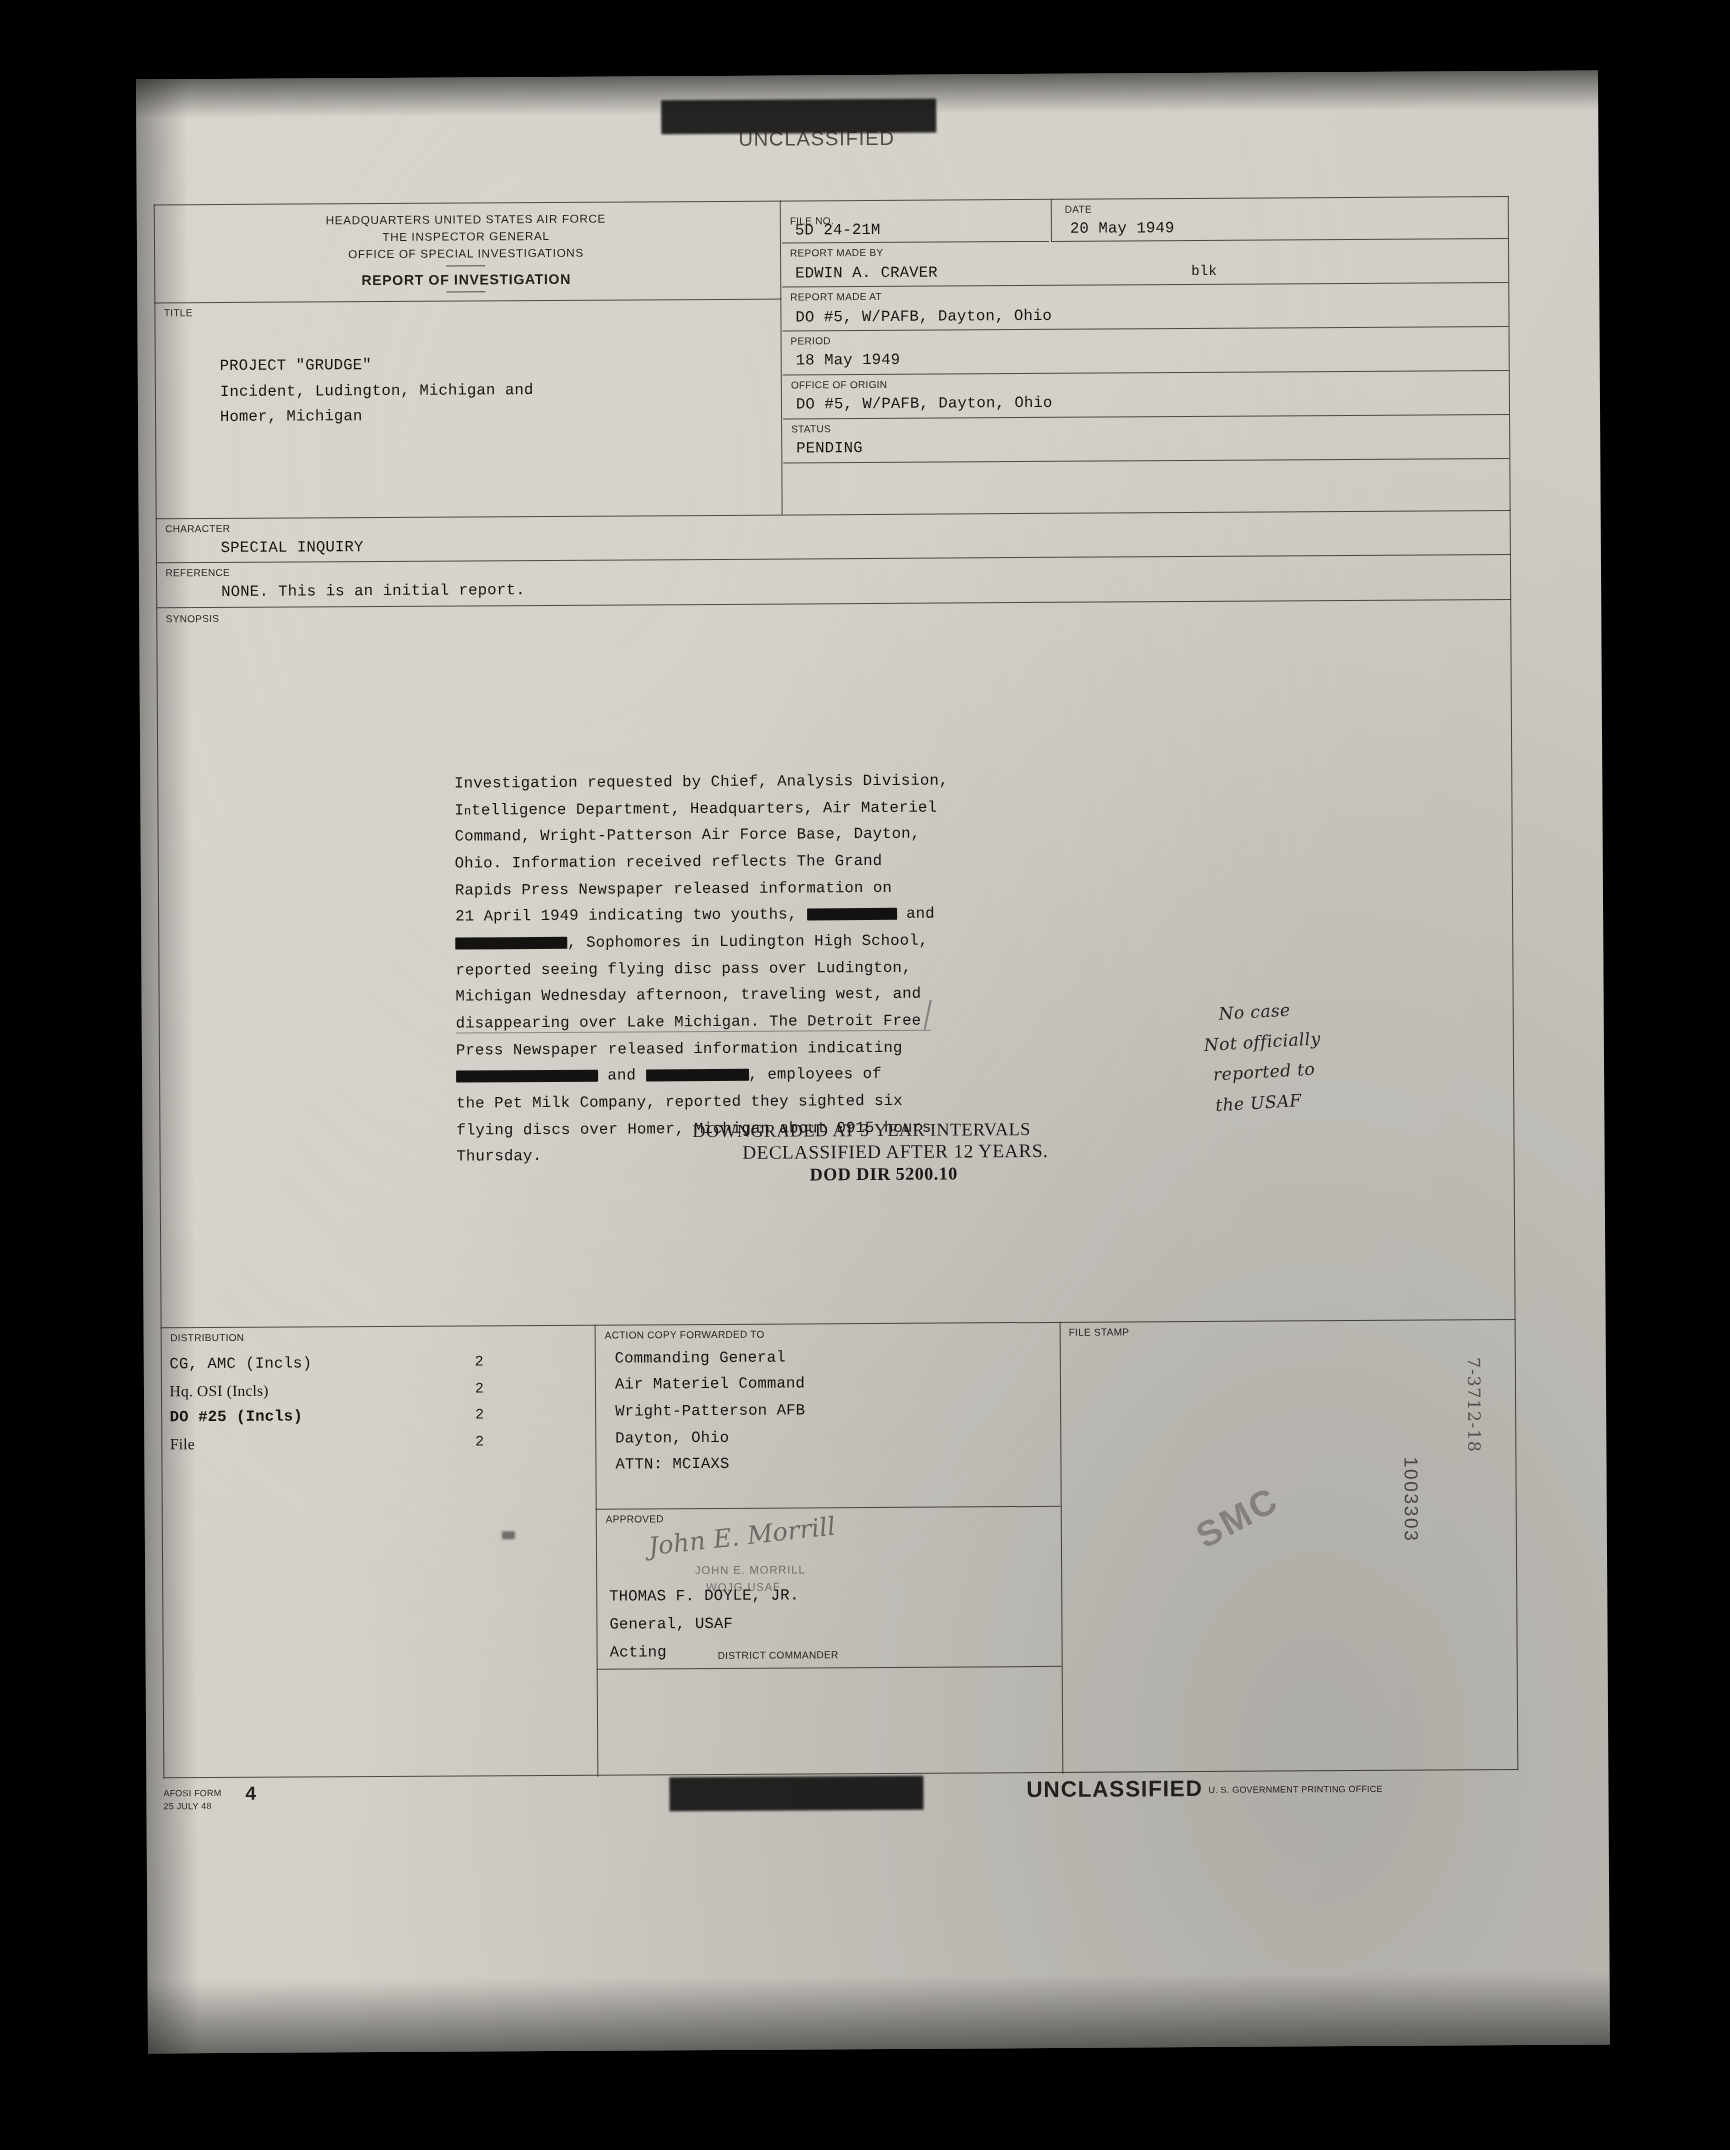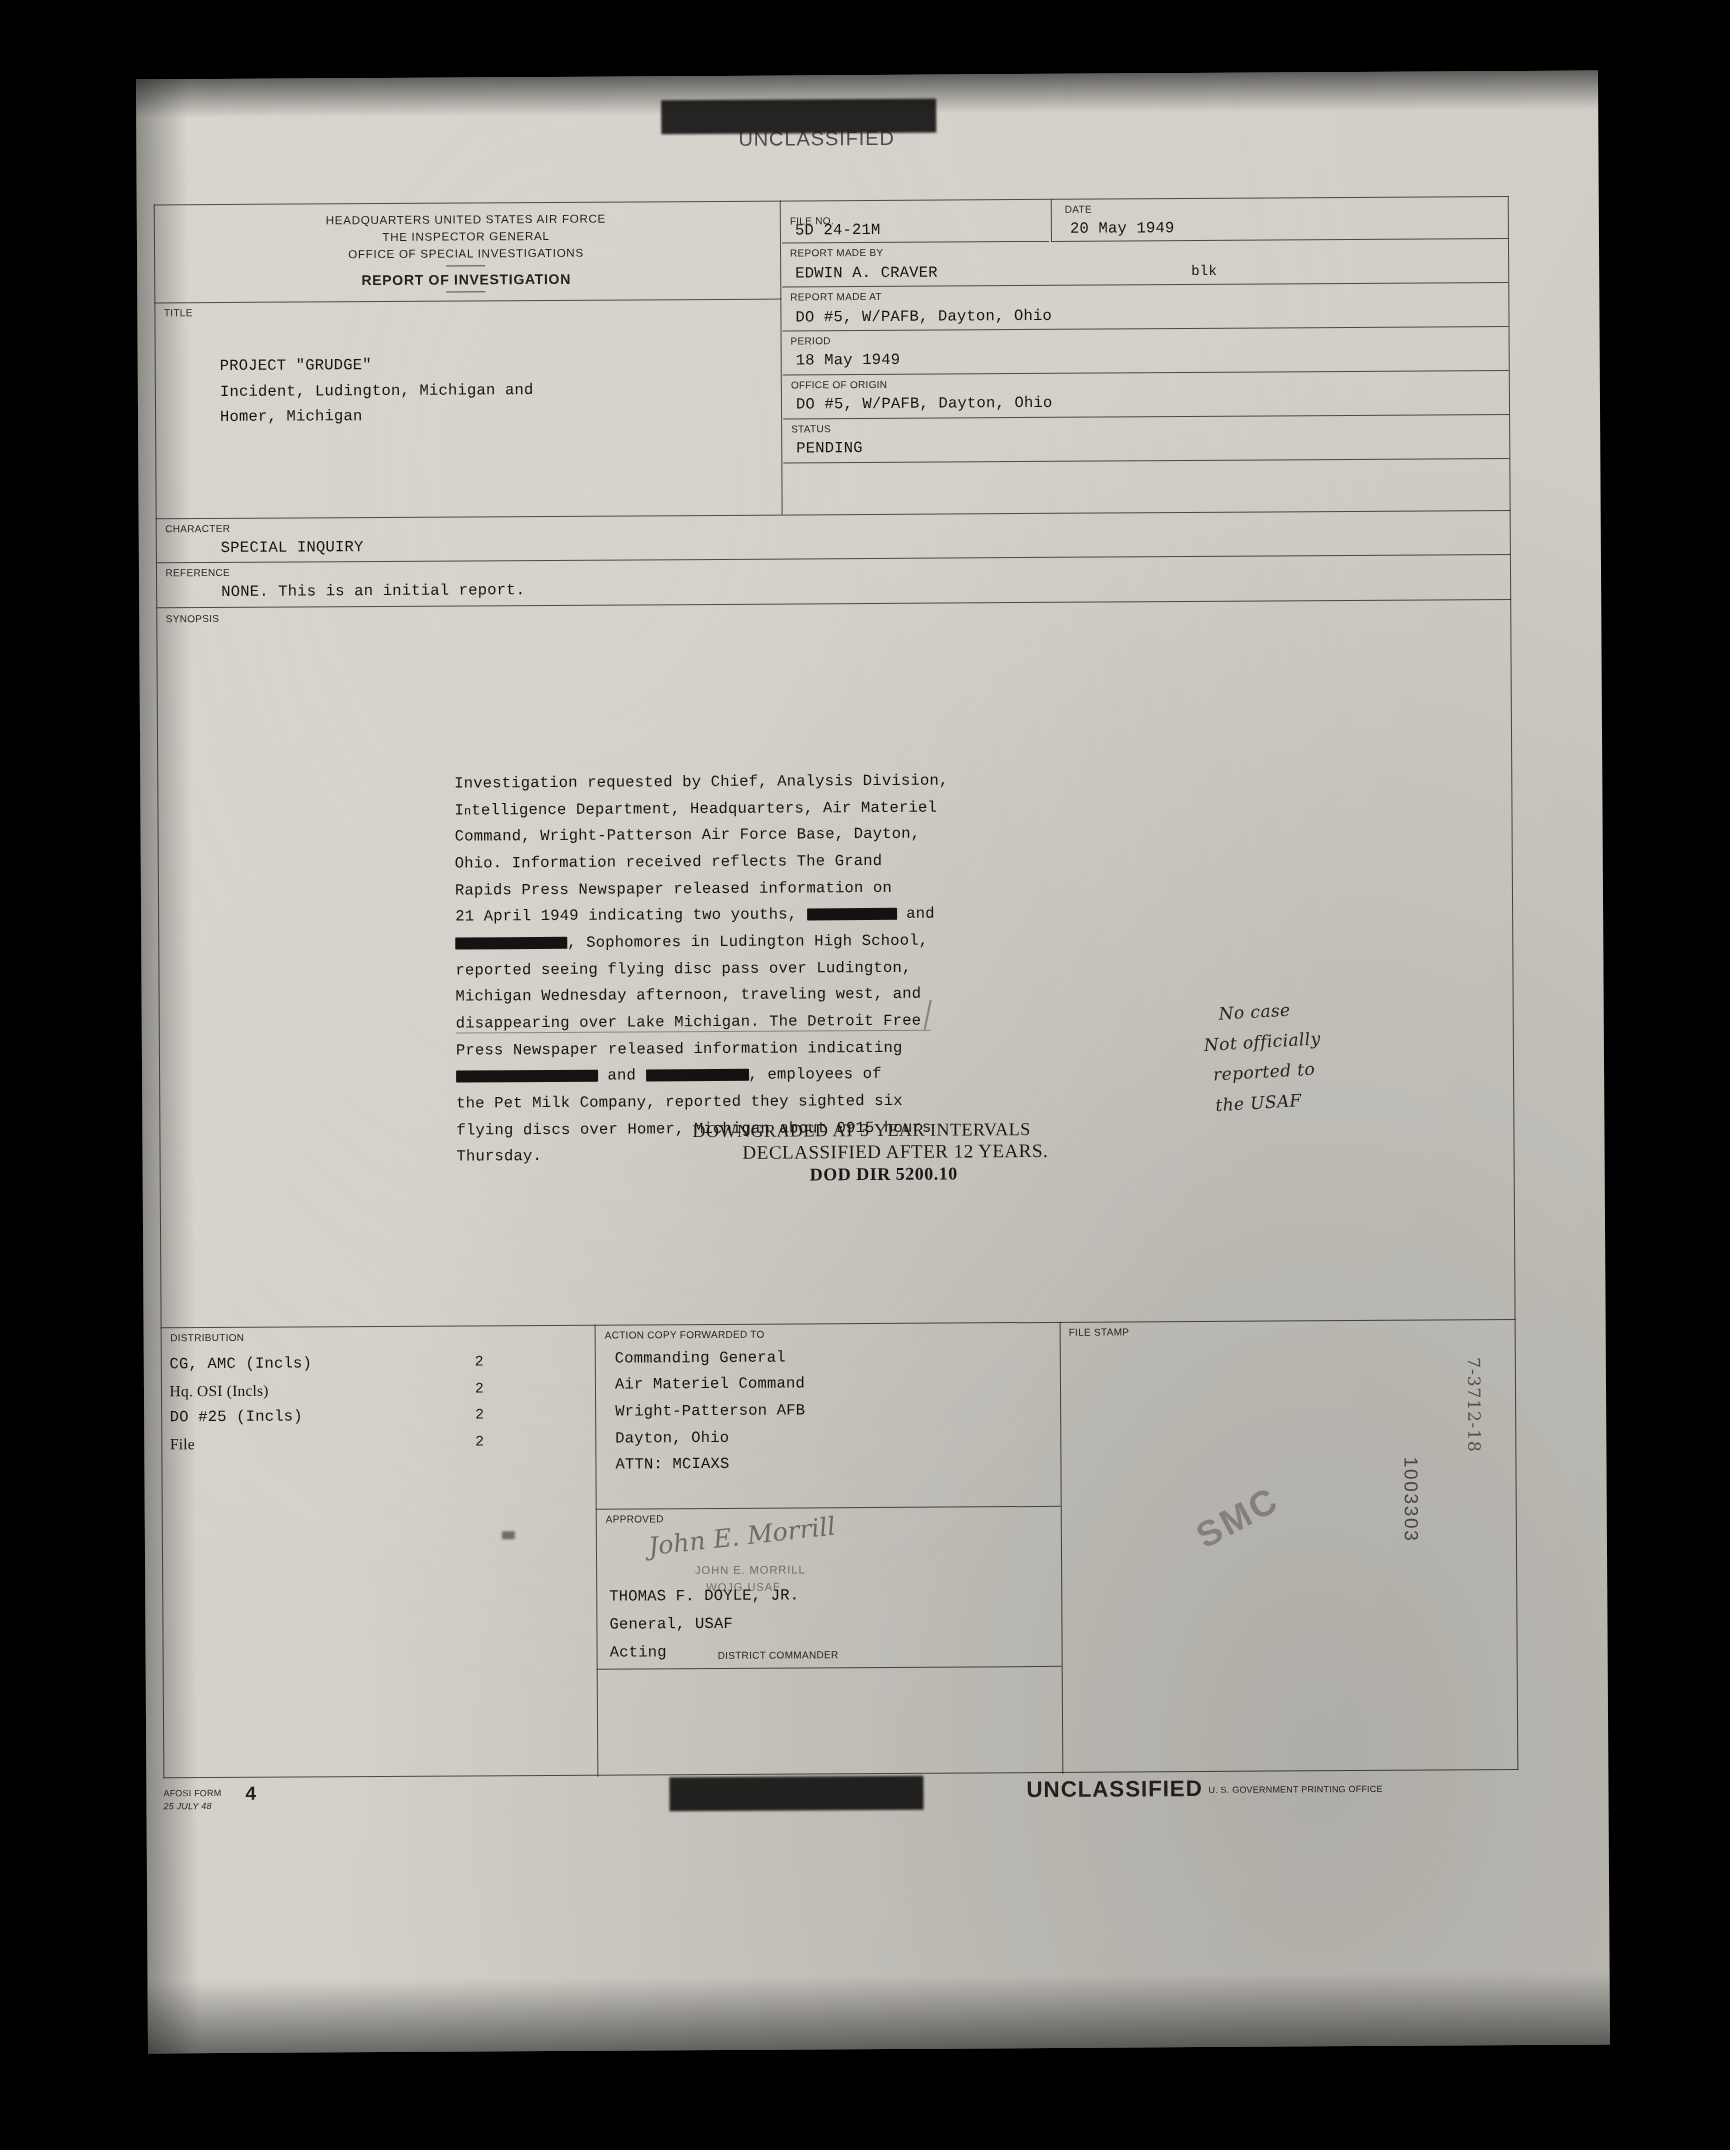--- a/index.html
+++ b/index.html
@@ -333,21 +333,21 @@
     <div class="rule v" style="left:899px; top:1123px; height:452px;"></div>
 
     <div class="fieldlabel" style="left:9.5px; top:1128px;">DISTRIBUTION</div>
     <div class="fieldlabel" style="left:444px; top:1128px;">ACTION COPY FORWARDED TO</div>
     <div class="fieldlabel" style="left:908px; top:1128px;">FILE STAMP</div>
 
     <div class="typed t32" style="left:8.6px; top:1151px;">CG, AMC (Incls)</div>
     <div class="dist-num" style="left:314px; top:1151px;">2</div>
     <div class="typed t32" style="left:8.6px; top:1178px;font-family:Liberation Serif, serif;">Hq. OSI (Incls)</div>
     <div class="dist-num" style="left:314px; top:1178px;">2</div>
-    <div class="typed t32" style="left:8.6px; top:1204px;">DO #25 (Incls)</div>
+    <div class="typed t32" style="left:8.6px; top:1204px;font-weight:bold;">DO #25 (Incls)</div>
     <div class="dist-num" style="left:314px; top:1204px;">2</div>
     <div class="typed t32" style="left:8.6px; top:1231px;font-family:Liberation Serif, serif;">File</div>
     <div class="dist-num" style="left:314px; top:1231px;">2</div>
 
     <div class="typed t32" style="left:454px; top:1148px;">Commanding General</div>
     <div class="typed t32" style="left:454px; top:1174px;">Air Materiel Command</div>
     <div class="typed t32" style="left:454px; top:1201px;">Wright-Patterson AFB</div>
     <div class="typed t32" style="left:454px; top:1228px;">Dayton, Ohio</div>
     <div class="typed t32" style="left:454px; top:1254px;">ATTN: MCIAXS</div>
 
@@ -361,21 +361,21 @@
     <div class="typed t32" style="left:447px; top:1442px;">Acting</div>
     <div class="fieldlabel" style="left:555px; top:1449px;">DISTRICT COMMANDER</div>
     <div class="rule h" style="left:434px; top:1467px; width:465px; height:0.9px;"></div>
 
     <div class="smc-stamp" style="left:1032px; top:1299px;">SMC</div>
     <div class="side-number" style="left:1260px; top:1260px;">1003303</div>
 
     <div class="stamp-smudge" style="left:340px; top:1329px; width:13px; height:7.7px; opacity:0.5;"></div>
 
     <div class="footer-small" style="left:0px; top:1584px;">AFOSI FORM</div>
-    <div class="footer-small" style="left:0px; top:1597px;font-style:italic;">25 JULY 48</div>
+    <div class="footer-small" style="left:0px; top:1597px;">25 JULY 48</div>
     <div class="footer-form-num" style="left:82px; top:1579px;">4</div>
     <div class="footer-small" style="left:1045px; top:1587px;">U. S. GOVERNMENT PRINTING OFFICE</div>
 
   </div>
 
   <div class="stamp-smudge" style="left:523px; top:1701px; width:254px; height:34px;"></div>
   <div class="unclass unclass-bottom" style="left:880px; top:1703px;">UNCLASSIFIED</div>
 
   <div class="side-number-2" style="left:1340px; top:1286px;">7-3712-18</div>
 

